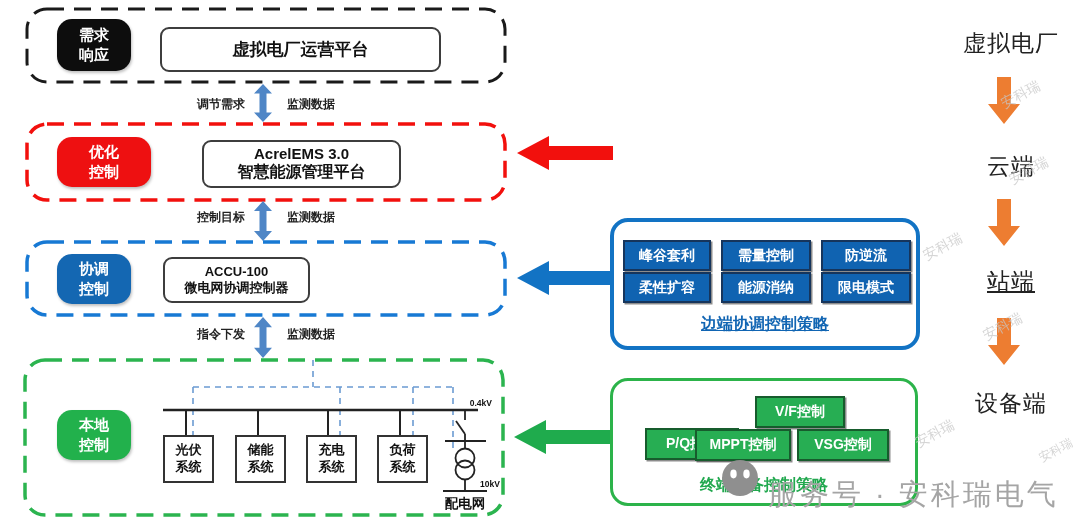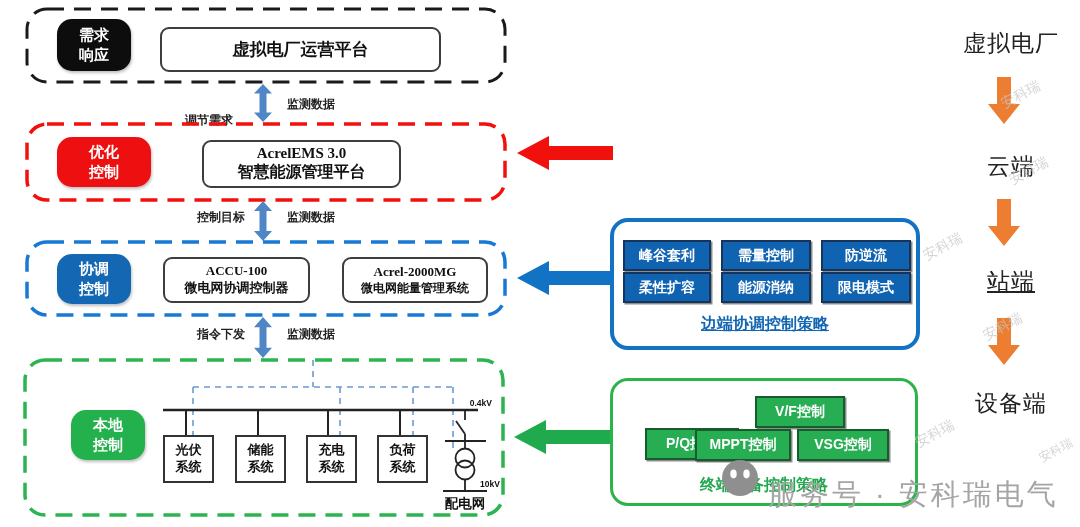--- a/index.html
+++ b/index.html
@@ -2,21 +2,21 @@
 <html><head>
 <meta charset="utf-8">
 <style>
   html,body{margin:0;padding:0;background:#ffffff;}
   #stage{
     position:relative;width:1080px;height:527px;background:#ffffff;overflow:hidden;
     font-family:"Liberation Sans","DejaVu Sans",sans-serif;color:#111;
   }
   .abs{position:absolute;}
   
-  .frame{position:absolute;font-family:Liberation Serif, serif;}
+  .frame{position:absolute;}
   .frame svg{position:absolute;left:0;top:0;width:100%;height:100%;overflow:visible;}
   .frame rect{fill:none;x:2px;y:2px;width:calc(100% - 4px);height:calc(100% - 4px);rx:20px;}
   .fr-black rect{stroke:#1a1a1a;stroke-width:3;stroke-dasharray:17 10;}
   .fr-red rect{stroke:#f2100d;stroke-width:3.5;stroke-dasharray:17 10;}
   .fr-blue rect{stroke:#1779d4;stroke-width:3.5;stroke-dasharray:17 10;}
   .fr-green rect{stroke:#2bb44f;stroke-width:3.5;stroke-dasharray:17 10;}
   
   .badge{
     position:absolute;display:flex;flex-direction:column;align-items:center;justify-content:center;
     color:#fff;font-weight:bold;font-size:15px;line-height:1.35;border-radius:15px;
@@ -62,21 +62,21 @@
       <span>响应</span>
     </div>
     <div class="wbox" style="left:135px;top:20px;width:277px;height:41px;font-size:17px;">
       <span>虚拟电厂运营平台</span>
     </div>
   </div>
 
   <svg class="abs" style="left:253px;top:84px;" width="20" height="38" viewBox="0 0 20 40" preserveAspectRatio="none">
     <polygon points="10,0 19,10 13.5,10 13.5,30 19,30 10,40 1,30 6.5,30 6.5,10 1,10" fill="#4f86c6"></polygon>
   </svg>
-  <div class="link-label" style="left:173px;top:112px;width:72px;text-align:center;">调节需求</div>
+  <div class="link-label" style="left:173px;top:96px;width:72px;text-align:right;">调节需求</div>
   <div class="link-label" style="left:287px;top:96px;">监测数据</div>
 
   <div class="frame fr-red" style="left:25px;top:122px;width:482px;height:80px;">
     <svg>
         <rect></rect>
       </svg>
     <div class="badge" style="left:32px;top:15px;width:94px;height:50px;background:#ee1011;">
       <span>优化</span>
       <span>控制</span>
     </div>
@@ -97,37 +97,33 @@
         <rect></rect>
       </svg>
     <div class="badge" style="left:32px;top:14px;width:74px;height:50px;background:#1467b2;">
       <span>协调</span>
       <span>控制</span>
     </div>
     <div class="wbox" style="left:138px;top:17px;width:143px;height:42px;">
       <span style="font-size:13px;">ACCU-100</span>
       <span style="font-size:13px;">微电网协调控制器</span>
     </div>
-    <div class="wbox" style="left:317px;top:17px;width:142px;height:42px;">
-      <span style="font-size:13px;">Acrel-2000MG</span>
-      <span style="font-size:12px;">微电网能量管理系统</span>
-    </div>
   </div>
 
   <svg class="abs" style="left:253px;top:317px;" width="20" height="41" viewBox="0 0 20 40" preserveAspectRatio="none">
     <polygon points="10,0 19,10 13.5,10 13.5,30 19,30 10,40 1,30 6.5,30 6.5,10 1,10" fill="#4f86c6"></polygon>
   </svg>
   <div class="link-label" style="left:173px;top:326px;width:72px;text-align:right;">指令下发</div>
   <div class="link-label" style="left:287px;top:326px;">监测数据</div>
 
   <div class="frame fr-green" style="left:23px;top:358px;width:482px;height:159px;">
     <svg>
         <rect></rect>
       </svg>
-    <div class="badge" style="left:48px;top:52px;width:74px;height:50px;background:#22b14c;">
+    <div class="badge" style="left:34px;top:52px;width:74px;height:50px;background:#22b14c;">
       <span>本地</span>
       <span>控制</span>
     </div>
   </div>
 
   <svg class="abs" style="left:130px;top:360px;" width="380" height="157" viewBox="0 0 380 157">
 
     <g stroke="#6b9bd2" stroke-width="1.6" stroke-dasharray="6 5" fill="none">
       <path d="M183,0 V27"></path>
         <path d="M63,27 H323"></path>

